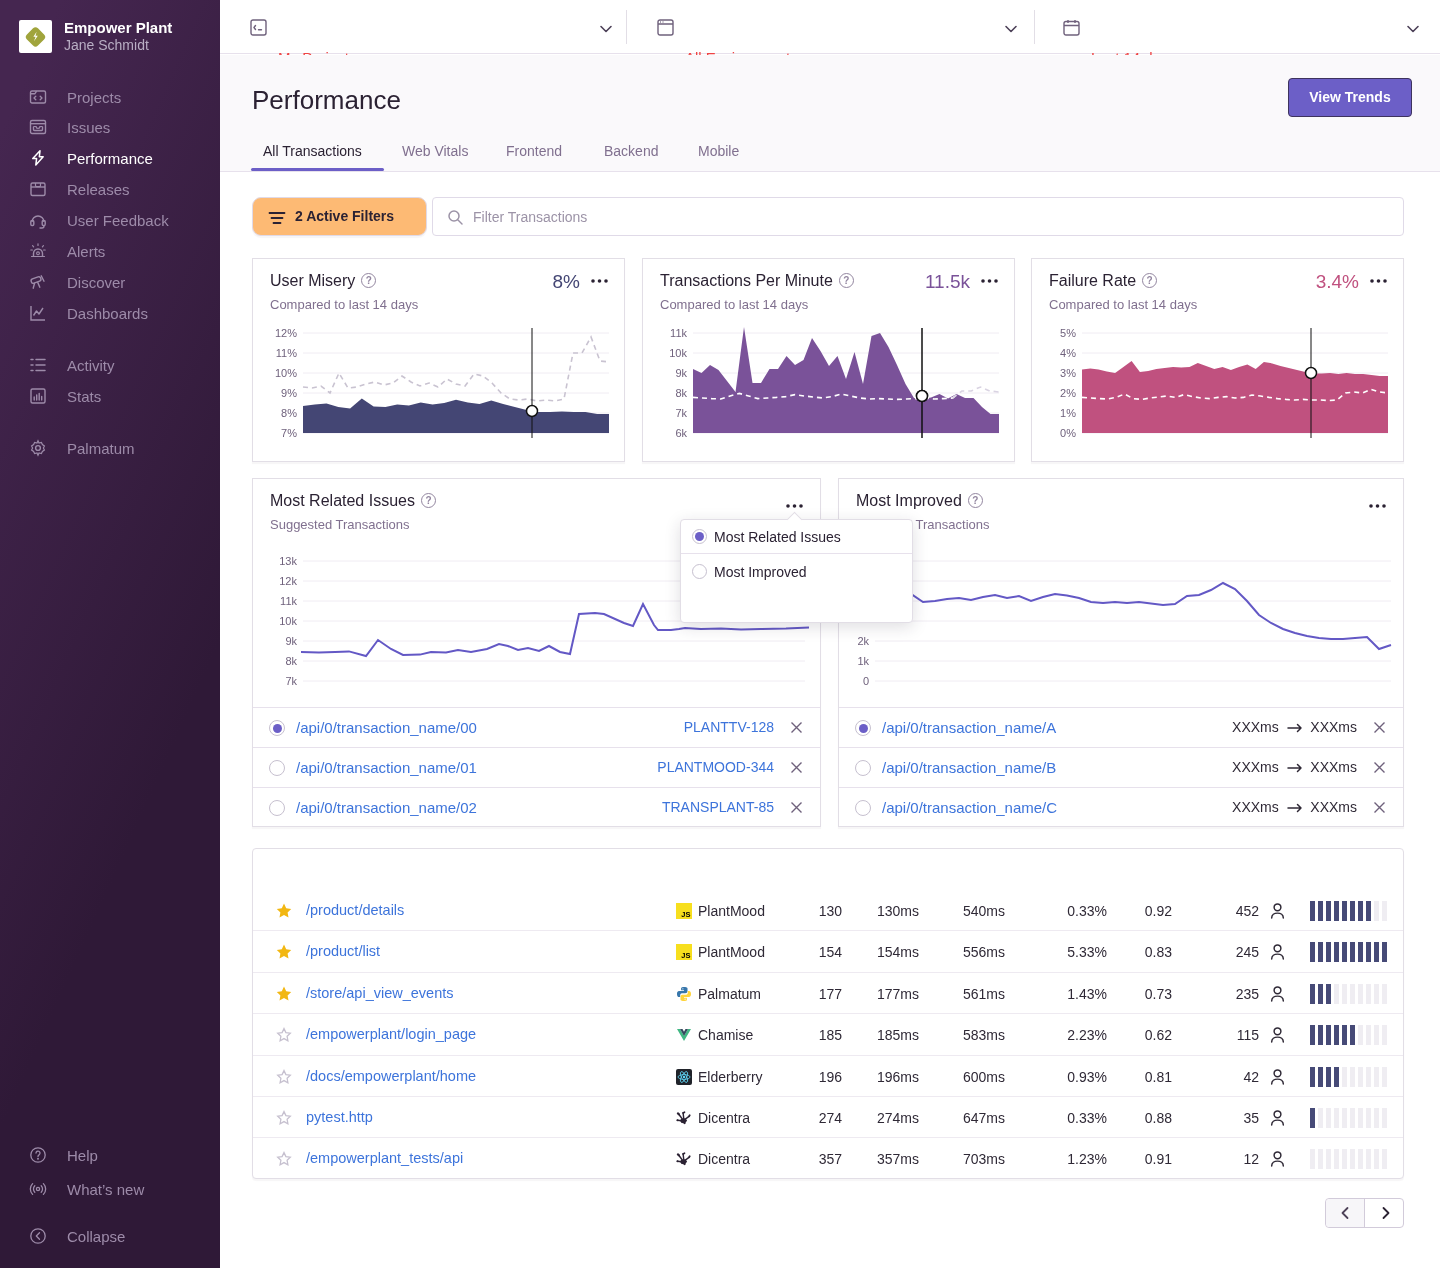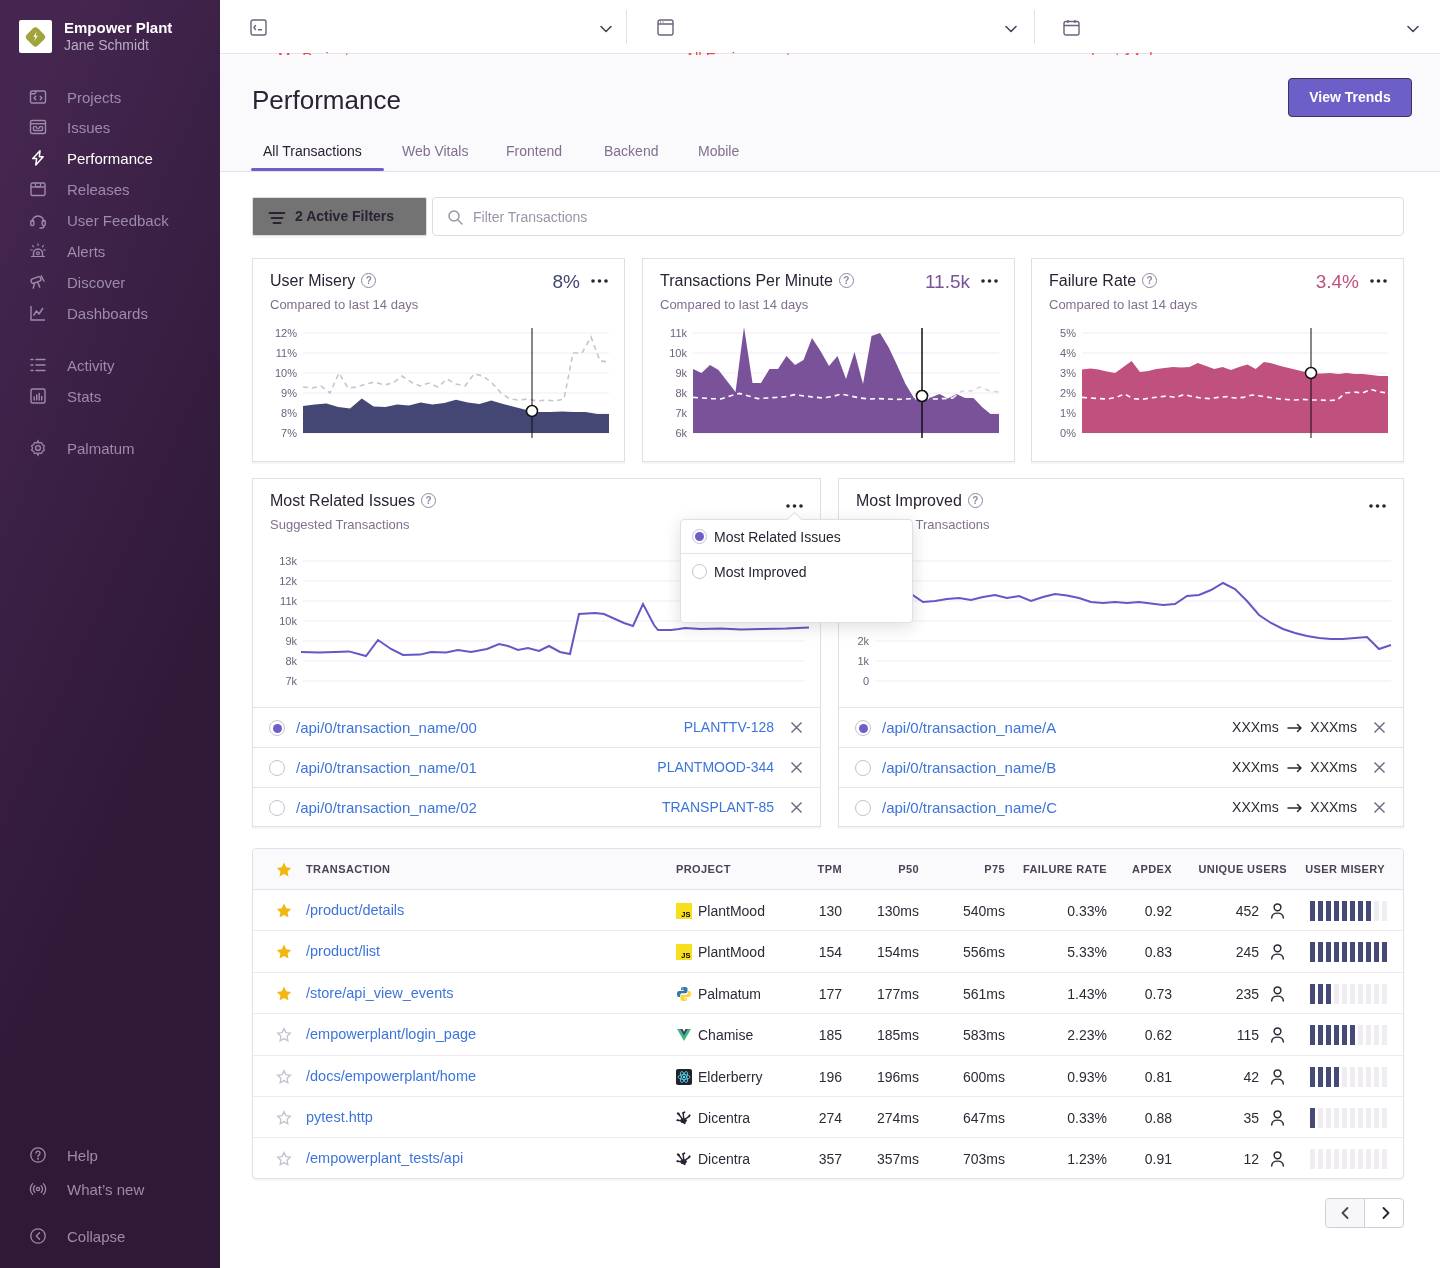--- a/index.html
+++ b/index.html
@@ -22,21 +22,21 @@
 .tb-label { position:absolute; top:17px; font-size:15px; color:#ef4444;margin-top:32px; }
 .tb-chev { position:absolute; top:21px; }
 
 #pagehead { position:absolute; left:220px; top:55px; width:1220px; height:117px; background:#faf9fb; border-bottom:1px solid #e7e1ec; }
 #ptitle { position:absolute; left:32px; top:30px; font-size:26px; font-weight:500; color:#2b2233; }
 .tab { position:absolute; top:88px; font-size:14px; color:#80708f; }
 .tab.active { color:#2b2233; font-weight:400; }
 #tab-underline { position:absolute; left:31px; top:113px; width:133px; height:3px; background:#6c5fc7; border-radius:2px; }
 #viewtrends { position:absolute; left:1068px; top:23px; width:124px; height:39px; background:#6c5fc7; border:1px solid #3e335e; border-radius:4px; color:#fff; font-size:14px; font-weight:bold; text-align:center; line-height:37px; }
 
-#filterbtn { position:absolute; left:252px; top:197px; width:175px; height:39px; background:#737373; border:1px solid #e0dae8; border-radius:2px; box-shadow:0 2px 1px rgba(43,34,51,0.04); font-size:14px; font-weight:bold; color:#2b2233; }
+#filterbtn { position:absolute; left:252px; top:197px; width:175px; height:39px; background:#fdba74; border:1px solid #e0dae8; border-radius:9px; box-shadow:0 2px 1px rgba(43,34,51,0.04); font-size:14px; font-weight:bold; color:#2b2233; }
 #filterbtn span { position:absolute; left:42px; top:10px; }
 #searchbox { position:absolute; left:432px; top:197px; width:972px; height:39px; background:#fff; border:1px solid #e0dae8; border-radius:4px; }
 #searchbox .ph { position:absolute; left:40px; top:11px; font-size:14px; color:#9c93a7; }
 
 .card { position:absolute; background:#fff; border:1px solid #e2dee6; border-radius:0; box-shadow:0 2px 1px rgba(43,34,51,0.04); }
 .ctitle { position:absolute; left:17px; top:13px; font-size:16px; color:#2b2233; }
 .csub { position:absolute; left:17px; top:38px; font-size:13px; color:#80708f; }
 .cval { position:absolute; top:12px; font-size:19px; font-weight:500; }
 .cdots { position:absolute; top:20px; width:17px; height:4px; } .cdots svg { display:block; }
 .qmark { display:inline-block; width:15px; height:15px; border:1px solid #9386a0; border-radius:50%; color:#9386a0; font-size:10px; font-weight:bold; text-align:center; line-height:14px; vertical-align:2px; margin-left:6px; }
@@ -453,34 +453,20 @@
 <div class="ditem" style="top:0">
           <div class="radio sel"></div>
           <span>Most Related Issues</span>
         </div>
 <div class="ditem" style="top:35px">
           <div class="radio"></div>
           <span>Most Improved</span>
         </div>
 </div>
       <div id="ttable">
-        <div class="thead">
-          <svg class="c-star" viewBox="0 0 18 18">
-            <path d="M9 1.6l2.2 4.6 5 .7-3.6 3.5.9 5-4.5-2.4-4.5 2.4.9-5L1.8 6.9l5-.7z" fill="#f2b712"></path>
-          </svg>
-          <span style="position:absolute; left:53px; top:14px">TRANSACTION</span>
-          <span style="position:absolute; left:423px; top:14px">PROJECT</span>
-          <span class="hc" style="right:561px">TPM</span>
-          <span class="hc" style="right:484px">P50</span>
-          <span class="hc" style="right:398px">P75</span>
-          <span class="hc" style="right:296px">FAILURE RATE</span>
-          <span class="hc" style="right:231px">APDEX</span>
-          <span class="hc" style="right:116px">UNIQUE USERS</span>
-          <span class="hc" style="right:18px">USER MISERY</span>
-        </div>
         <div class="trow" style="top:41px">
           <svg class="c-star" viewBox="0 0 18 18">
             <path d="M9 1.6l2.2 4.6 5 .7-3.6 3.5.9 5-4.5-2.4-4.5 2.4.9-5L1.8 6.9l5-.7z" fill="#f2b712"></path>
           </svg>
           <a class="c-tx">/product/details</a>
           <span class="c-proj"><svg width="16" height="16" viewBox="0 0 16 16">
               <rect width="16" height="16" fill="#f7df1e"></rect>
               <text x="14.5" y="13.5" text-anchor="end" font-size="7.5" font-weight="bold" font-family="Liberation Sans" fill="#000">JS</text>
             </svg>PlantMood</span>
           <span class="r" style="right:561px">130</span>

